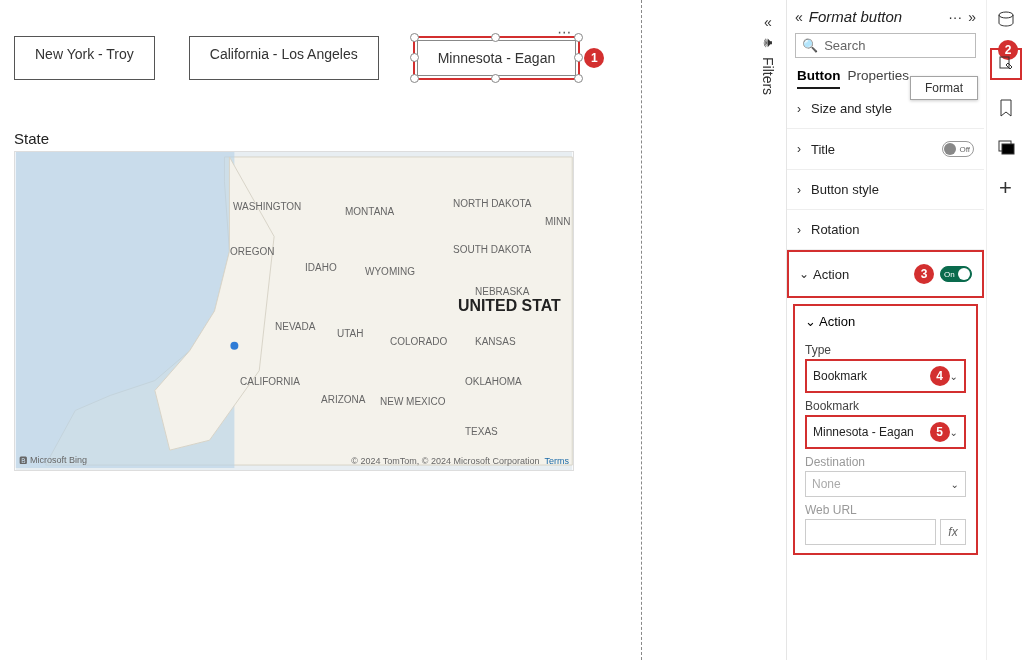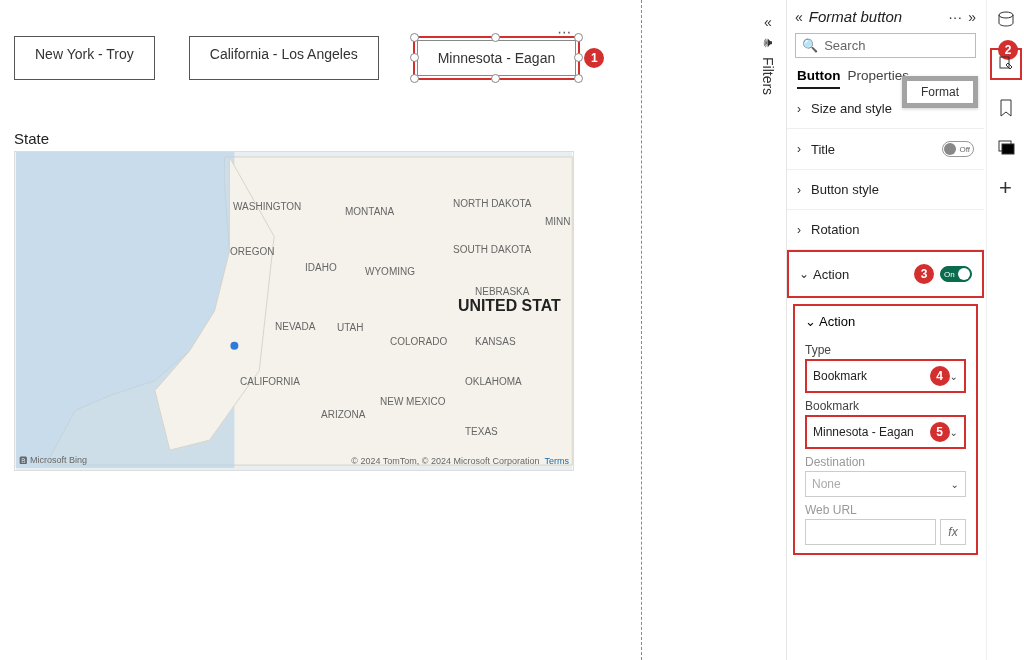--- a/index.html
+++ b/index.html
@@ -37,21 +37,21 @@
   .filters-tab .t {writing-mode:vertical-rl; font-size:14px; margin-top:6px;}
 
   
   .pane { position:absolute; left:786px; top:0; width:198px; height:660px; background:#fff; border-left:1px solid #e5e5e5; }
   .pane-head { display:flex; align-items:center; padding:8px 8px 4px 8px; gap:6px; }
   .pane-title { font-size:15px; color:#222; flex:1;font-style:italic; }
   .pane-icn { font-size:14px; color:#333; cursor:pointer; }
   .search { margin:4px 8px; border:1px solid #bbb; display:flex; align-items:center; padding:4px 6px; gap:6px; font-size:13px; color:#666; }
   .search span.ph { flex:1; }
 
-  .fmt-tooltip { position:absolute; right:6px; top:76px; background:#fff; border:5px solid #a3a3a3; padding:4px 14px; font-size:12px; color:#333; box-shadow:0 1px 3px rgba(0,0,0,.2); z-index:3; }
+  .fmt-tooltip { position:absolute; right:6px; top:76px; background:#fff; border:1px solid #a3a3a3; padding:4px 14px; font-size:12px; color:#333; box-shadow:0 1px 3px rgba(0,0,0,.2); z-index:3; }
 
   .tabs { display:flex; gap:7px; padding:6px 10px 0 10px; font-size:13.5px; }
   .tab { padding-bottom:4px; cursor:pointer; color:#444;}
   .tab.active { border-bottom:2px solid #1a1a1a; font-weight:600; color:#000;}
 
   .acc-row { display:flex; align-items:center; padding:12px 10px; font-size:13px; border-bottom:1px solid #eee; cursor:pointer; }
   .acc-row .chev { width:14px; font-size:12px; color:#333; }
   .acc-row .lbl { flex:1; color:#222; }
   .toggle { width:32px; height:16px; border:1px solid #999; border-radius:10px; position:relative; font-size:8px; display:flex; align-items:center; background:#fff;}
   .toggle.off .knob{left:1px;background:#888;} .toggle.off .tx{right:3px;}
@@ -116,25 +116,25 @@
     <span class="map-lbl" style="left:218px;top:25px">WASHINGTON</span>
     <span class="map-lbl" style="left:330px;top:30px">MONTANA</span>
     <span class="map-lbl" style="left:438px;top:22px">NORTH DAKOTA</span>
     <span class="map-lbl" style="left:530px;top:40px">MINN</span>
     <span class="map-lbl" style="left:215px;top:70px">OREGON</span>
     <span class="map-lbl" style="left:290px;top:86px">IDAHO</span>
     <span class="map-lbl" style="left:350px;top:90px">WYOMING</span>
     <span class="map-lbl" style="left:438px;top:68px">SOUTH DAKOTA</span>
     <span class="map-lbl" style="left:460px;top:110px">NEBRASKA</span>
     <span class="map-lbl" style="left:260px;top:145px">NEVADA</span>
-    <span class="map-lbl" style="left:322px;top:146px">UTAH</span>
+    <span class="map-lbl" style="left:322px;top:152px">UTAH</span>
     <span class="map-lbl" style="left:375px;top:160px">COLORADO</span>
     <span class="map-lbl" style="left:460px;top:160px">KANSAS</span>
     <span class="map-lbl" style="left:225px;top:200px">CALIFORNIA</span>
-    <span class="map-lbl" style="left:306px;top:233px">ARIZONA</span>
+    <span class="map-lbl" style="left:306px;top:218px">ARIZONA</span>
     <span class="map-lbl" style="left:365px;top:220px">NEW MEXICO</span>
     <span class="map-lbl" style="left:450px;top:200px">OKLAHOMA</span>
     <span class="map-lbl" style="left:450px;top:250px">TEXAS</span>
     <div class="bing">🅱 <span>Microsoft Bing</span></div>
     <div class="copy"><span>© 2024 TomTom, © 2024 Microsoft Corporation</span> &nbsp;<a href="#">Terms</a></div>
   </div>
 </div>
 
 <div class="divider"></div>
 

